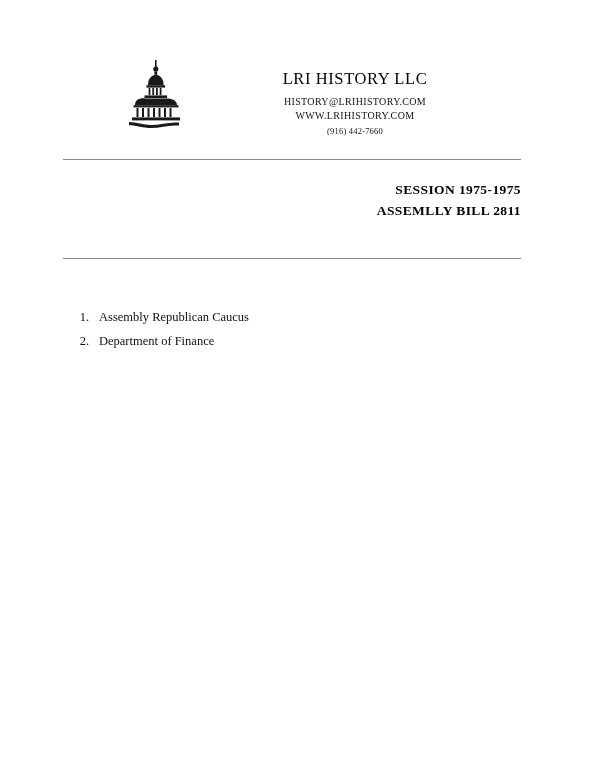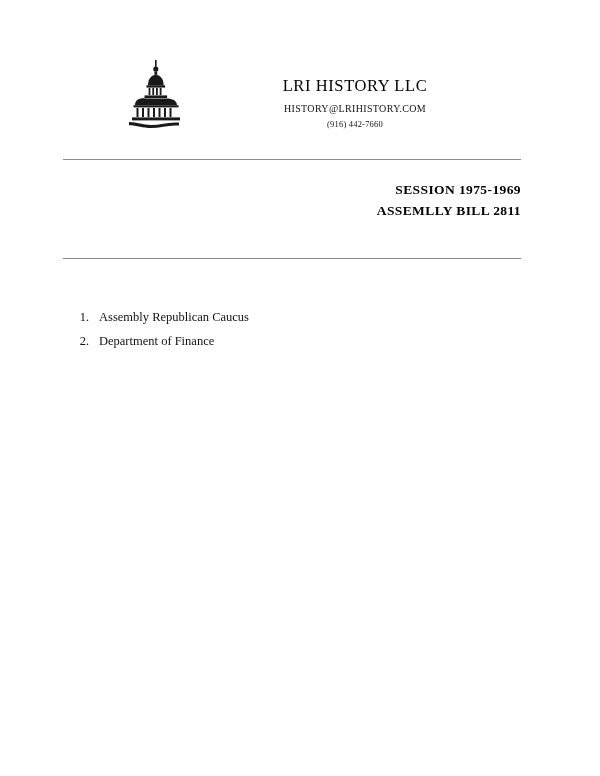--- a/index.html
+++ b/index.html
@@ -161,29 +161,30 @@
           <rect x="48.5" y="50" width="2" height="9"></rect>
           <rect x="11" y="59.4" width="48" height="3"></rect>
           <path d="M8 64 C16 64 22 67 30 67 C40 67 48 63.6 58 64.6 L58 67.6 C48 66.6 40 70 30 70 C22 70 16 67.2 8 67.2 Z"></path>
         </g>
       </svg>
     </div>
 
     <div class="org-block">
       <div class="org-name">LRI HISTORY LLC</div>
       <div class="org-email">HISTORY@LRIHISTORY.COM</div>
+      <div class="org-web">WWW.LRIHISTORY.COM</div>
       <div class="org-phone">(916) 442-7660</div>
     </div>
 
   </div>
 
   <div class="rule rule-top"></div>
 
   <div class="session-block">
-    <div class="session-line">SESSION  1975-1969</div>
+    <div class="session-line">SESSION  1975-1975</div>
     <div class="session-line">ASSEMLLY BILL 2811</div>
   </div>
 
   <div class="rule rule-bottom"></div>
 
 
   <ul class="toc-list">
     <li class="toc-item">
       <span class="toc-num">1.</span>
       <span class="toc-label">Assembly Republican Caucus</span>

